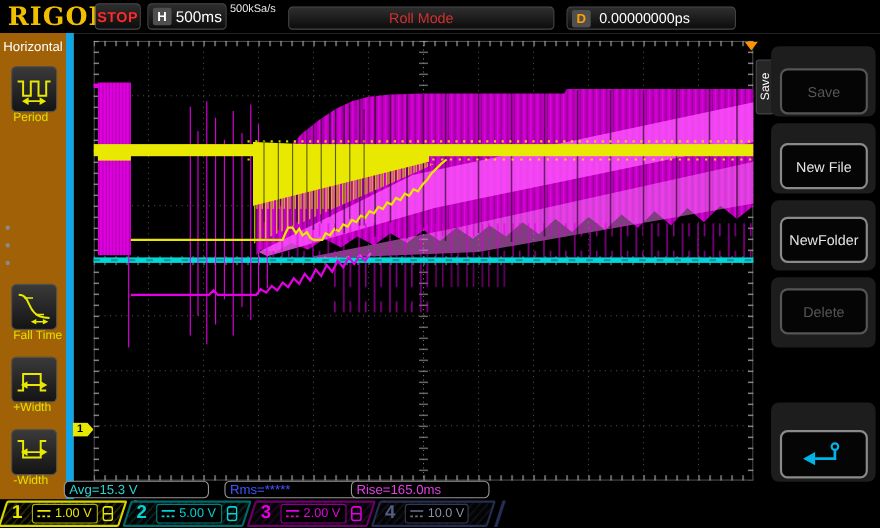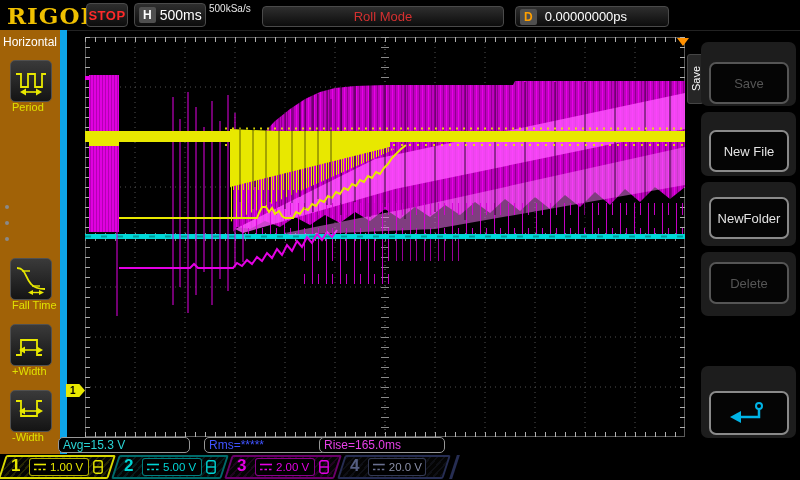--- a/index.html
+++ b/index.html
@@ -387,19 +387,19 @@
 
     <div class="ch" style="left:341px;width:106px;--bc:#262d52;--cc:#56608c;--bx:rgba(86,96,140,.6);--hz:rgba(86,96,140,.12)">
       <div class="ch-bg"></div>
       <div class="ch-slash"></div>
       <div class="ch-num" style="color:#555e82">4</div>
       <div class="ch-box" style="width:58px">
         <svg width="14" height="12" viewBox="0 0 14 12">
           <line x1="1" y1="3.5" x2="13" y2="3.5" stroke="#6a7090" stroke-width="1.6"></line>
           <line x1="1" y1="8.5" x2="13" y2="8.5" stroke="#6a7090" stroke-width="1.6" stroke-dasharray="2.5 2"></line>
         </svg>
-        <span class="ch-scale" style="color:#8a8fa8">20.0 V</span>
+        <span class="ch-scale" style="color:#8a8fa8">10.0 V</span>
       </div>
     </div>
 
   </div>
 
 </div>
 
 </body></html>

